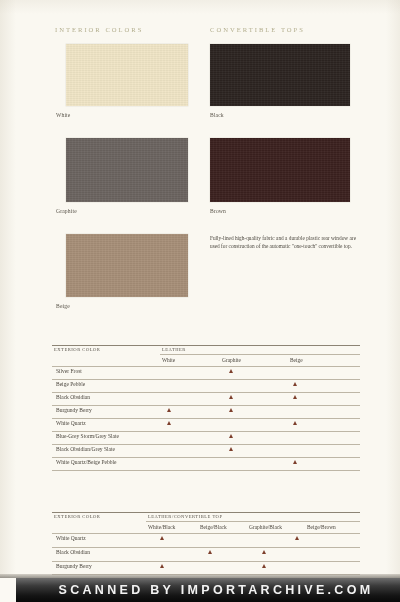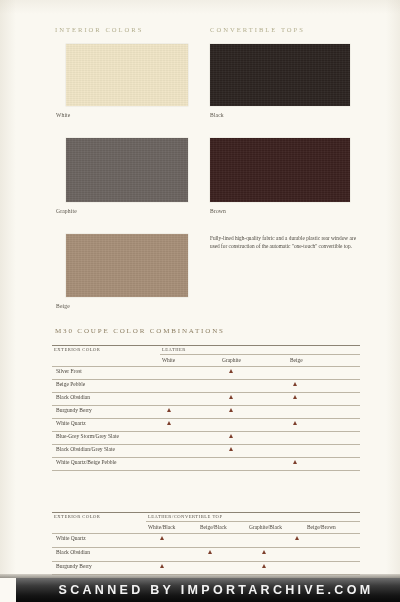--- a/index.html
+++ b/index.html
@@ -170,21 +170,20 @@
   </div>
   <div class="swatch-label" style="left:210px; top:112px;">Black</div>
 
   <div class="swatch" style="left:210px; top:138px; width:140px; height:64px; background:#3b211f;">
     <div class="swatch-tex"></div>
   </div>
   <div class="swatch-label" style="left:210px; top:208px;">Brown</div>
 
   <div class="body-copy" style="left:210px; top:234px; width:146px;">Fully-lined high-quality fabric and a durable plastic rear window are used for construction of the automatic "one-touch" convertible top.</div>
 
-  <div class="sec-title" style="left:55px; top:327px;">M30 COUPE COLOR COMBINATIONS</div>
 
   <div class="hrule-top" style="left:52px; top:345px;"></div>
   <div class="colhdr" style="left:54px; top:347px;">EXTERIOR COLOR</div>
   <div class="colhdr" style="left:162px; top:347px;">LEATHER</div>
   <div class="hrule" style="left:160px; top:354px; width:200px;"></div>
 
   <div class="colhdr-sm" style="left:162px; top:357px;">White</div>
   <div class="colhdr-sm" style="left:222px; top:357px;">Graphite</div>
   <div class="colhdr-sm" style="left:290px; top:357px;">Beige</div>
 

